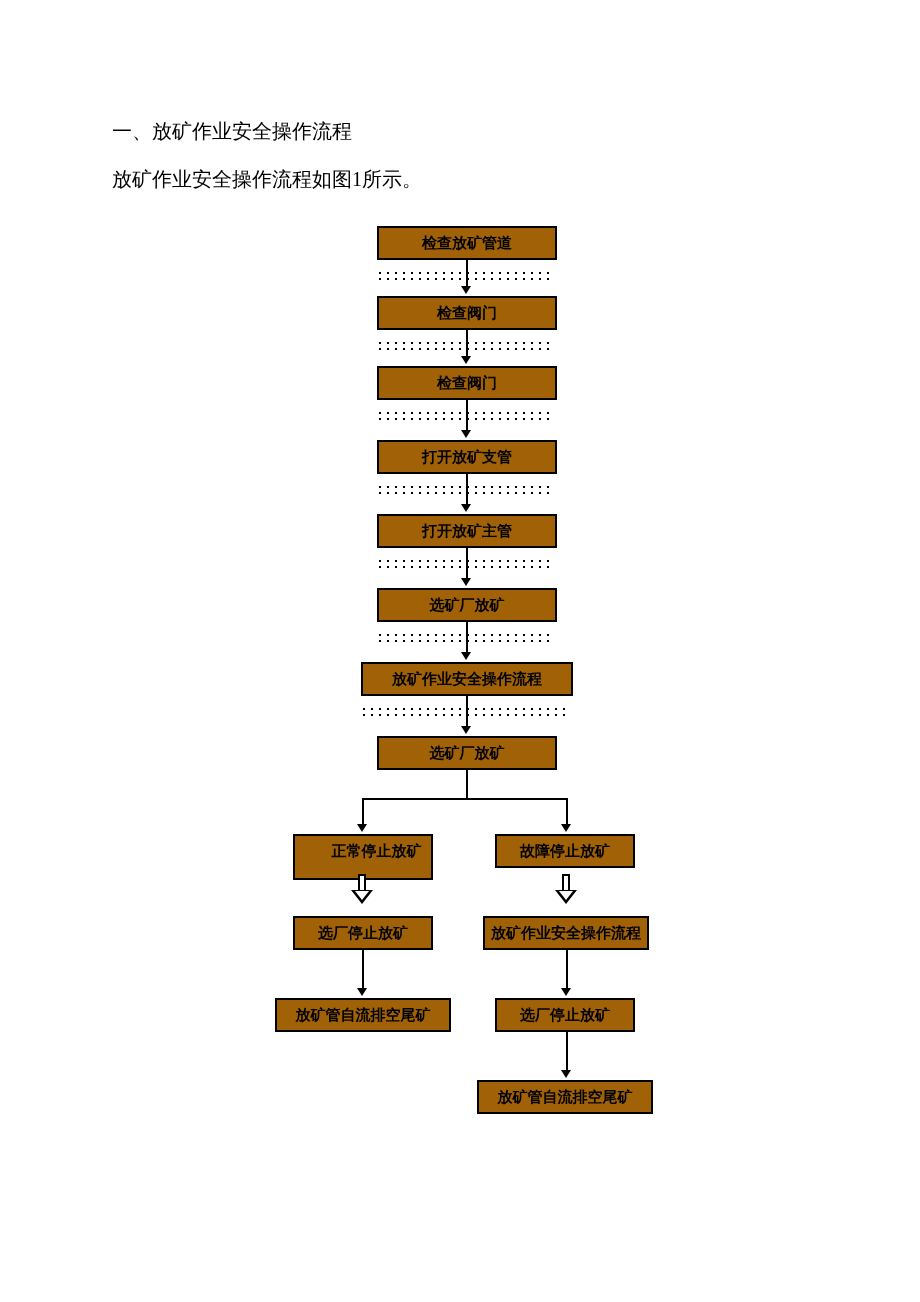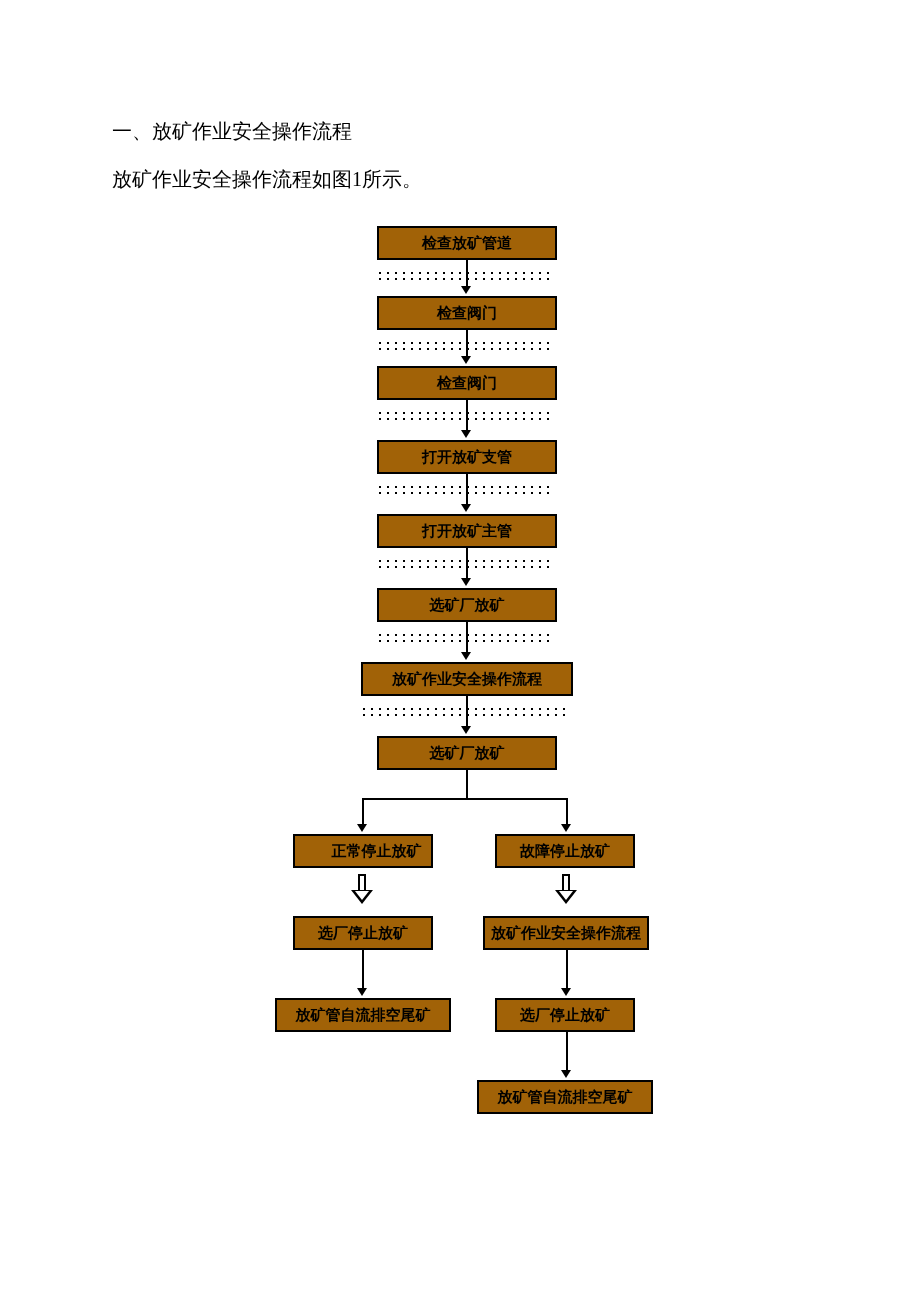--- a/index.html
+++ b/index.html
@@ -49,21 +49,21 @@
 
       <div class="box" style="left:130px;top:0;width:180px;height:34px;">检查放矿管道</div>
       <div class="box" style="left:130px;top:70;width:180px;height:34px;top:70px;">检查阀门</div>
       <div class="box" style="left:130px;top:214px;width:180px;height:34px;">打开放矿支管</div>
       <div class="box" style="left:130px;top:140px;width:180px;height:34px;">检查阀门</div>
       <div class="box" style="left:130px;top:288px;width:180px;height:34px;">打开放矿主管</div>
       <div class="box" style="left:130px;top:362px;width:180px;height:34px;">选矿厂放矿</div>
       <div class="box" style="left:114px;top:436px;width:212px;height:34px;">放矿作业安全操作流程</div>
       <div class="box" style="left:130px;top:510px;width:180px;height:34px;">选矿厂放矿</div>
 
-      <div class="box" style="left:46px;top:608px;width:140px;height:34px;padding-left:27px;">正常停止放矿</div>
+      <div class="box" style="left:46px;top:608px;width:140px;height:46px;padding-left:27px;">正常停止放矿</div>
       <div class="box" style="left:248px;top:608px;width:140px;height:34px;">故障停止放矿</div>
 
       <div class="box" style="left:46px;top:690px;width:140px;height:34px;">选厂停止放矿</div>
       <div class="box" style="left:236px;top:690px;width:166px;height:34px;">放矿作业安全操作流程</div>
 
       <div class="box" style="left:28px;top:772px;width:176px;height:34px;">放矿管自流排空尾矿</div>
       <div class="box" style="left:248px;top:772px;width:140px;height:34px;">选厂停止放矿</div>
 
       <div class="box" style="left:230px;top:854px;width:176px;height:34px;">放矿管自流排空尾矿</div>
 

